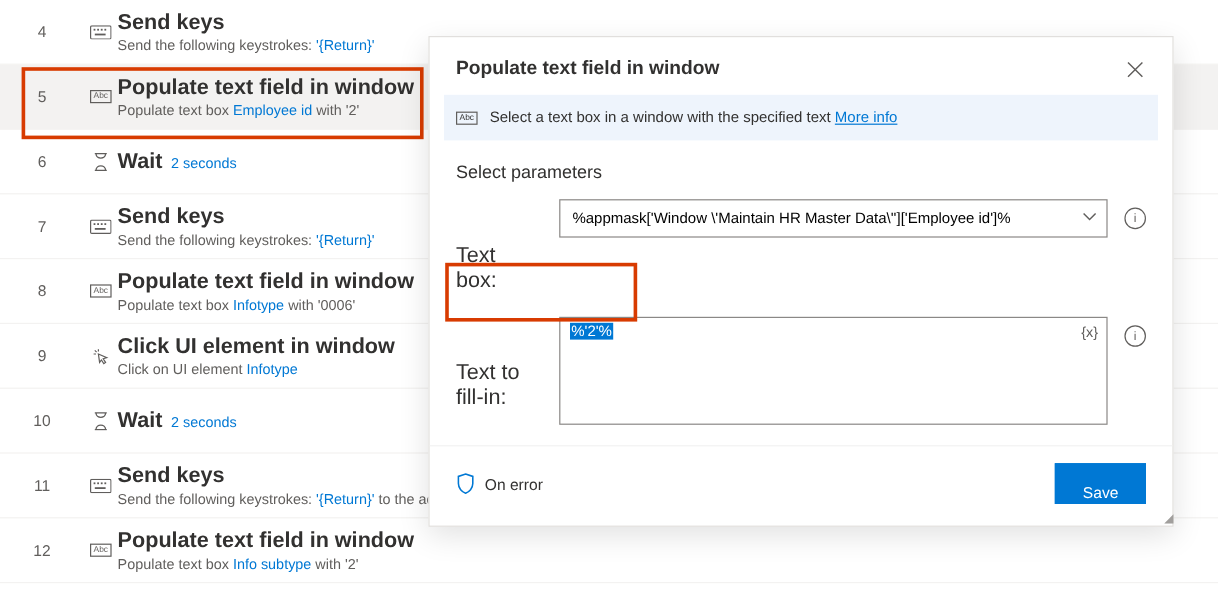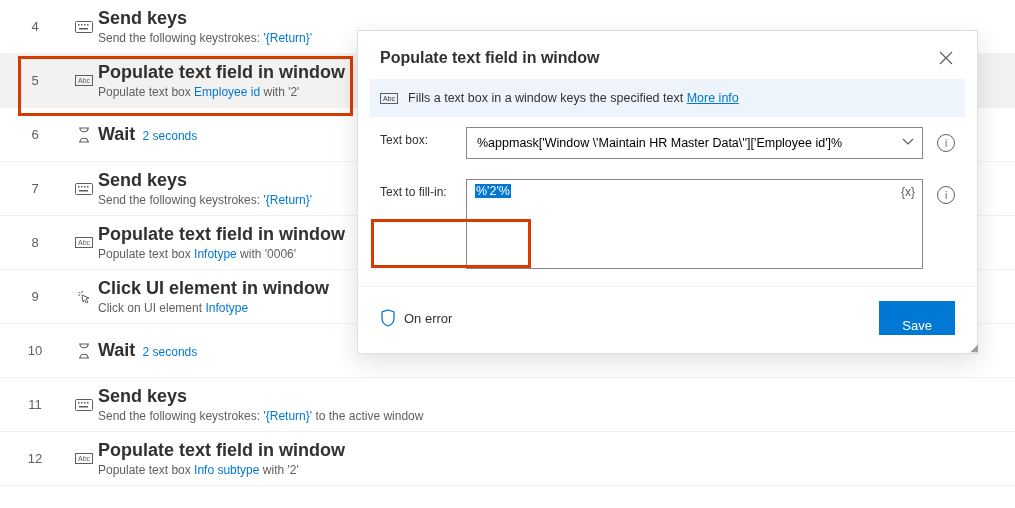--- a/index.html
+++ b/index.html
@@ -21,21 +21,21 @@
   .sel-box.inp-hl { left: 371px; top: 219px; width: 160px; height: 49px; }
 
   .panel { position: absolute; left: 357px; top: 30px; width: 621px; background: #fff; border: 1px solid #e1dfdd; box-shadow: 0 8px 24px rgba(0,0,0,.12); }
   .pnl-head { display: flex; align-items: center; justify-content: space-between; padding: 18px 22px 8px; }
   .pnl-head h2 { font-size: 16px; font-weight: 600; }
   .close-x { width: 18px; height: 18px; display: flex; align-items: center; justify-content: center; cursor: pointer; color: #605e5c; }
   .banner { display: flex; align-items: center; gap: 10px; background: #eef4fc; margin: 4px 12px 0; padding: 12px 10px; font-size: 12.5px; }
   .banner .lk { color: #0078d4; text-decoration: underline; cursor: pointer; }
   .section-title { padding: 18px 22px 4px; font-size: 15px; }
   .param-row { display: flex; align-items: flex-start; padding: 10px 22px; gap: 14px; }
-  .param-label { width: 72px; padding-top: 6px; font-size: 12px; color: #323130; }
+  .param-label { width: 72px; padding-top: 6px; font-size: 18px; color: #323130; margin-top: 30px; }
   .combo { flex: 1; position: relative; }
   .combo input.txtbox { width: 100%; height: 32px; border: 1px solid #8a8886; padding: 0 28px 0 10px; font-size: 12.5px; }
   .chev { position: absolute; right: 8px; top: 8px; width: 14px; height: 14px; }
   .info-ic { width: 18px; height: 18px; display:flex; align-items:center; justify-content:center; margin-top:7px; border:1px solid #605e5c; border-radius:50%; font-size:10px; color:#605e5c; }
   .mline { flex: 1; position: relative; }
   .mline textarea { width: 100%; height: 90px; border: 1px solid #8a8886; padding: 6px 34px 6px 10px; font-size: 12.5px; resize: none; font-family: inherit; }
   .mline .sel-bg { position:absolute; left:9px; top:5px; background:#0078d4; color:#fff; font-size:12.5px; padding:0 1px; }
   .fx-ic { position:absolute; right:8px; top:6px; font-size:12px; color:#605e5c; cursor:pointer; }
 
   .pnl-foot { display:flex; align-items:center; justify-content:space-between; padding: 14px 22px 18px; border-top:1px solid #f2f2f2; margin-top:4px;gap:45px; }
@@ -193,23 +193,24 @@
     <h2>Populate text field in window</h2>
     <div class="close-x">
       <svg width="14" height="14" viewBox="0 0 14 14">
           <path d="M1 1 L13 13 M13 1 L1 13" stroke="#605e5c" stroke-width="1.2" fill="none"></path>
         </svg>
     </div>
   </div>
   <div class="banner">
     <span style="border:1px solid #605e5c;font-size:7px;padding:1px 2px;">Abc</span>
     <span>
-      <span>Fills a text box in a window keys the specified text </span><span class="lk">More info</span>
+      <span>Select a text box in a window with the specified text </span><span class="lk">More info</span>
     </span>
   </div>
+  <div class="section-title">Select parameters</div>
 
   <div class="param-row">
     <div class="param-label">Text box:</div>
     <div class="combo">
       <input class="txtbox" value="%appmask['Window \'Maintain HR Master Data\'']['Employee id']%" style="">
       <svg class="chev" viewBox="0 0 14 14">
           <path d="M2 4 L7 9 L12 4" stroke="#605e5c" stroke-width="1.2" fill="none"></path>
         </svg>
     </div>
     <div class="info-ic">i</div>

